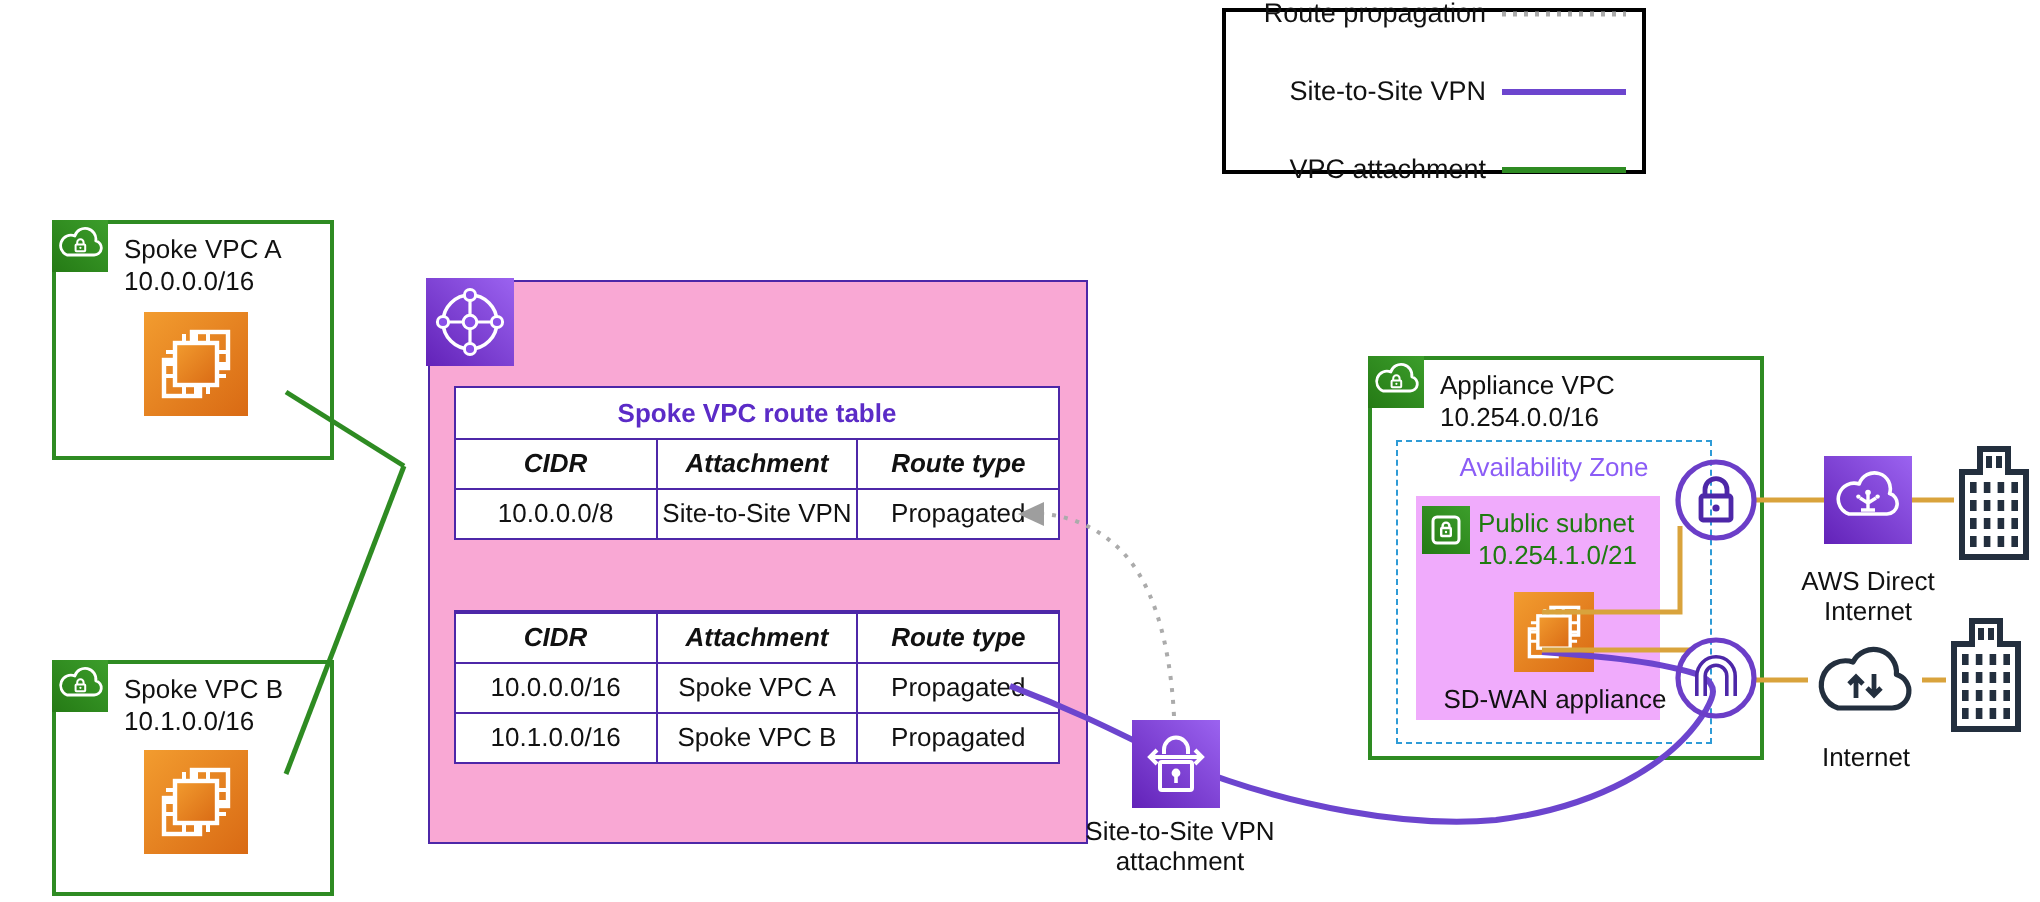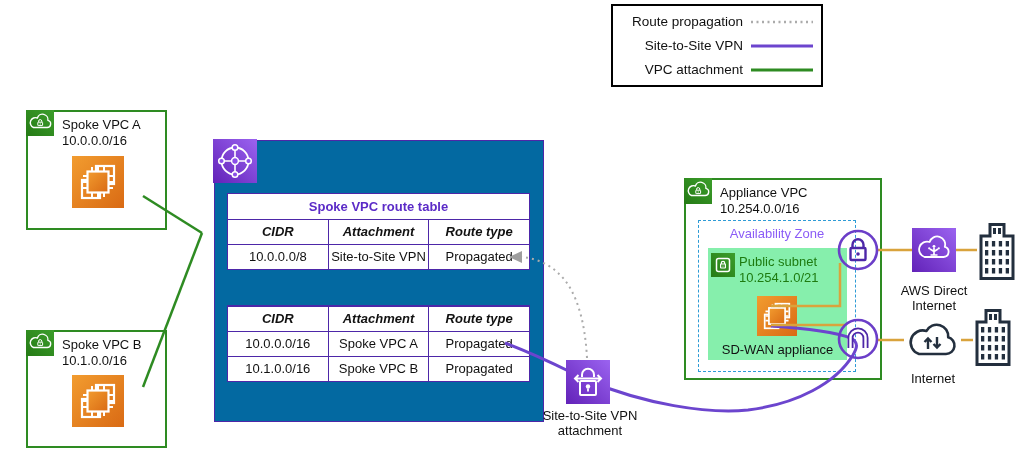--- a/index.html
+++ b/index.html
@@ -3,45 +3,45 @@
 <meta charset="utf-8">
 <style>
   html,body{margin:0;padding:0;background:#fff;}
   #canvas{position:relative;width:1020px;height:451px;background:#fff;overflow:hidden;
           font-family:"Liberation Sans",sans-serif;color:#111;}
   .abs{position:absolute;}
   .z1{z-index:1;margin-left:24px;} .z5{z-index:5;} .z10{z-index:10;}
 
   
   #legend{left:611px;top:4px;width:212px;height:83px;border:2px solid #000;box-sizing:border-box;
-          display:flex;flex-direction:column;justify-content:center;gap:9px;}
+          display:flex;flex-direction:column;justify-content:center;gap:24px;}
   .lg-row{display:flex;align-items:center;}
   .lg-label{width:130px;text-align:right;font-size:13.5px;}
   .lg-sample{margin-left:8px;width:62px;height:4px;}
 
   
   .vpc-box{border:2px solid #2E8B22;background:#fff;box-sizing:border-box;}
   .vpc-title{position:absolute;left:34px;top:5px;font-size:13px;line-height:16px;}
   .cidr{font-size:13px;}
 
   
-  #tgw-box{left:190px;top:140px;width:330px;height:282px;border:1.5px solid #4D27A8;box-sizing:border-box;background:#0369a1;}
+  #tgw-box{left:190px;top:140px;width:330px;height:282px;border:1.5px solid #4D27A8;box-sizing:border-box;background:#f9a8d4;}
 
   
   .rt{position:absolute;left:12px;width:303px;background:#fff;border:1.5px solid #4D27A8;box-sizing:border-box;font-size:13px;}
   .rt-title{height:25px;line-height:25px;text-align:center;font-weight:bold;color:#5B2BC7;}
   .rt-hdr,.rt-row{display:flex;border-top:1.5px solid #4D27A8;justify-content:flex-end;}
   .rt-c{flex:1;height:24px;line-height:24px;text-align:center;border-left:1.5px solid #4D27A8;box-sizing:border-box;overflow:hidden;white-space:nowrap;}
   .rt-c:first-child{border-left:none;}
   .rt-hdr .rt-c{font-weight:bold;font-style:italic;}
 
   
   #az-box{left:12px;top:40px;width:158px;height:152px;border:1.5px dashed #2E9BD6;box-sizing:border-box;}
   #az-label{left:0;top:5px;width:100%;text-align:center;color:#8b5cf6;font-size:13px;}
-  #subnet-box{left:9px;top:27px;width:139px;height:112px;background:#86efac;}
+  #subnet-box{left:9px;top:27px;width:122px;height:112px;background:#f0abfc;}
   #subnet-title{left:31px;top:6px;font-size:13px;line-height:16px;color:#1E7B10;}
 
   .lbl{font-size:13px;line-height:15px;text-align:center;color:#111;}
   svg{display:block;}
 </style>
 </head>
 <body>
 
 <div id="canvas">
 

